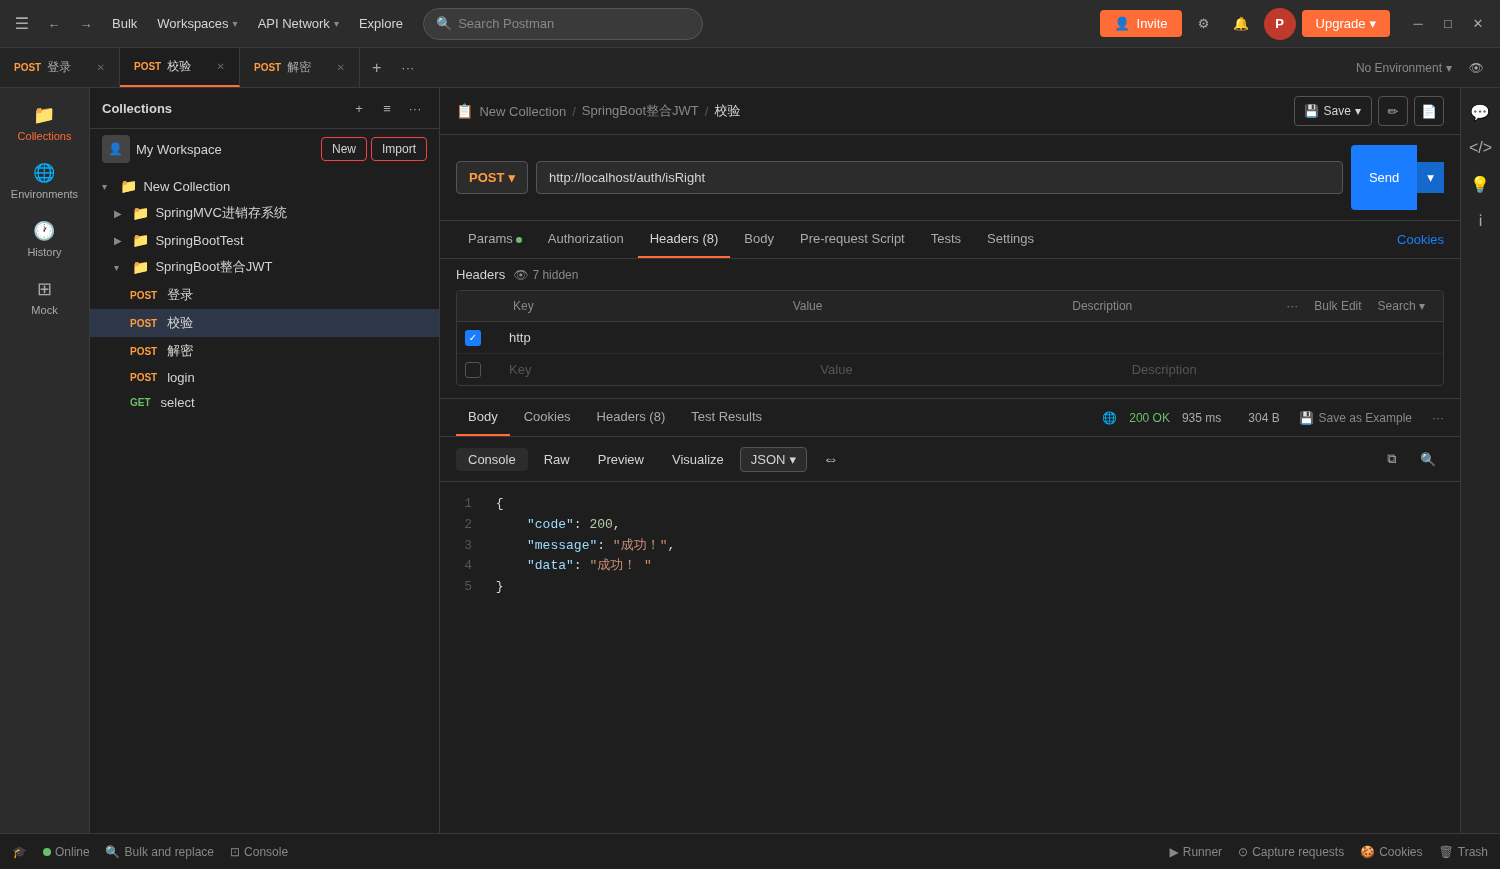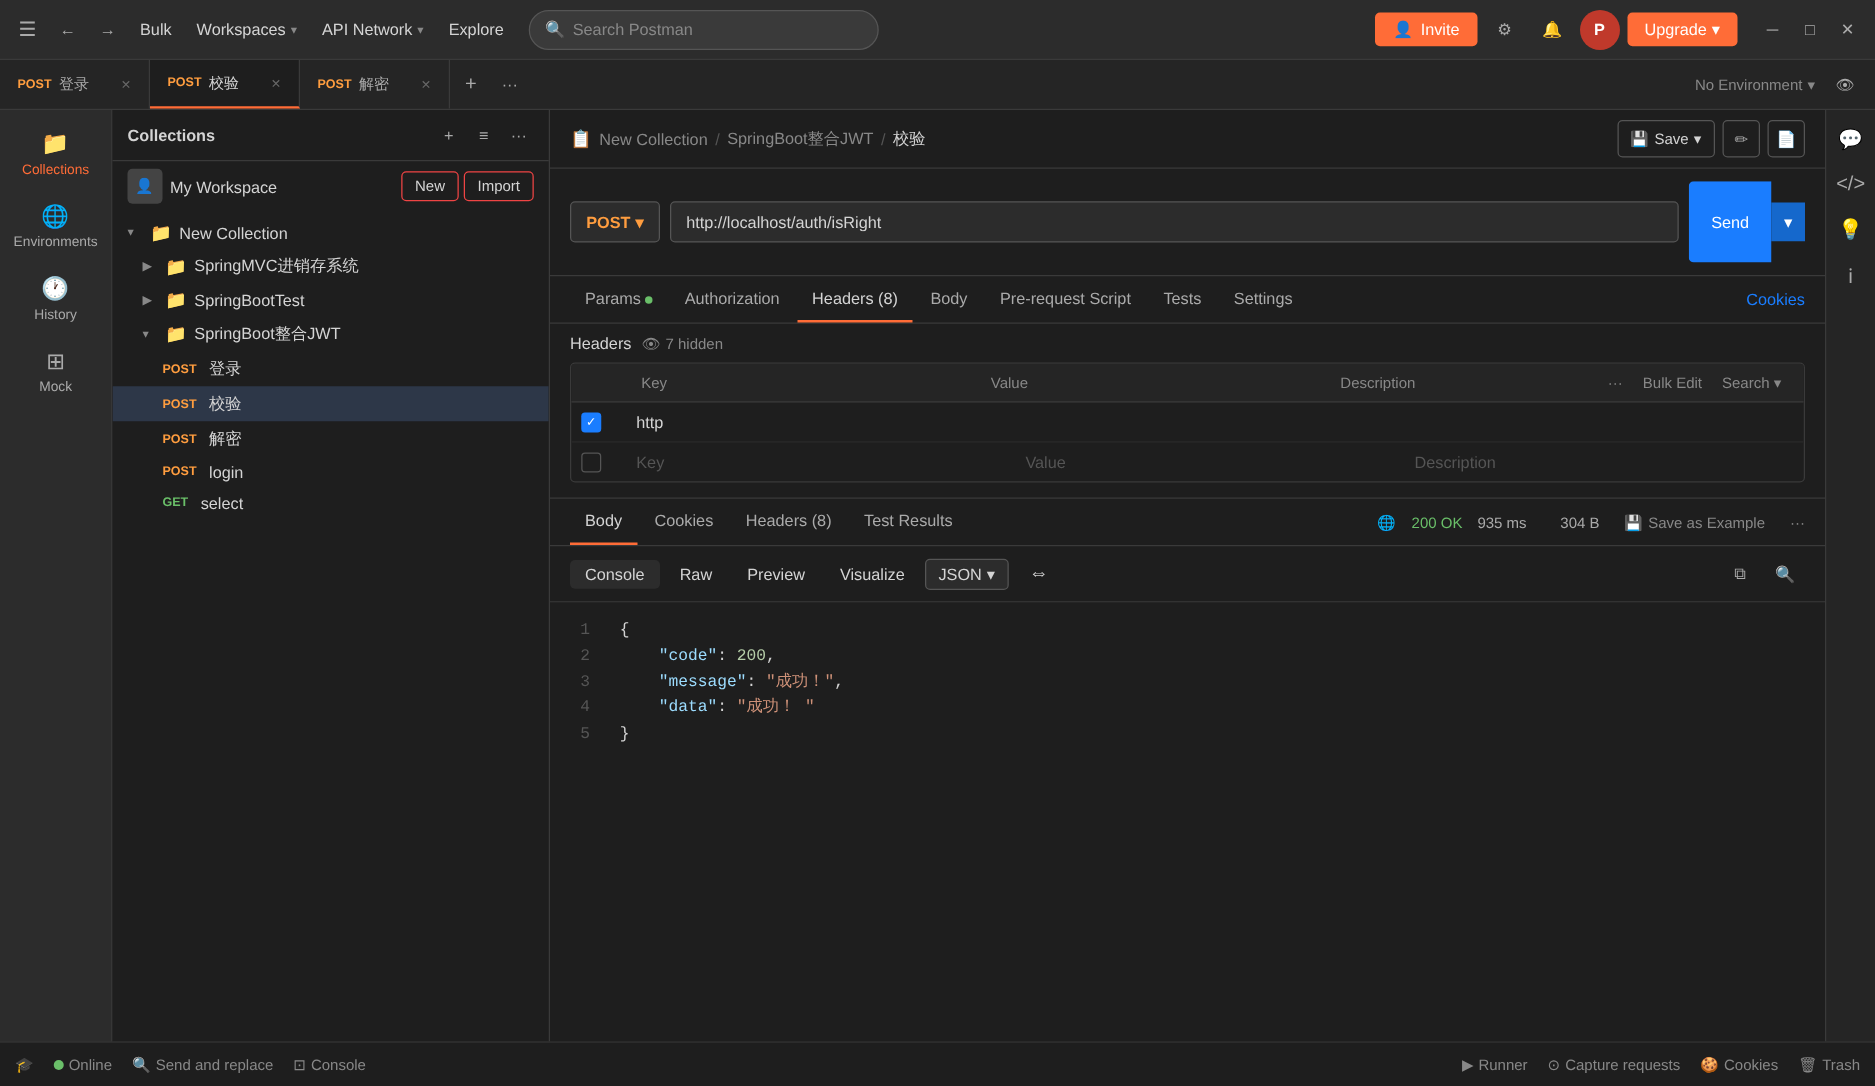--- a/index.html
+++ b/index.html
@@ -458,21 +458,21 @@
 <div class="statusbar">
   <div class="status-item">
     <span>🎓</span>
   </div>
   <div class="status-item">
     <span style="width:8px;height:8px;border-radius:50%;background:#6abf69;display:inline-block;"></span>
     <span>Online</span>
   </div>
   <div class="status-item">
     <span>🔍</span>
-    <span>Send and replace</span>
+    <span>Bulk and replace</span>
   </div>
   <div class="status-item">
     <span>⊡</span>
     <span>Console</span>
   </div>
   <div class="status-right">
     <div class="status-item">
       <span>▶</span>
       <span>Runner</span>
     </div>

